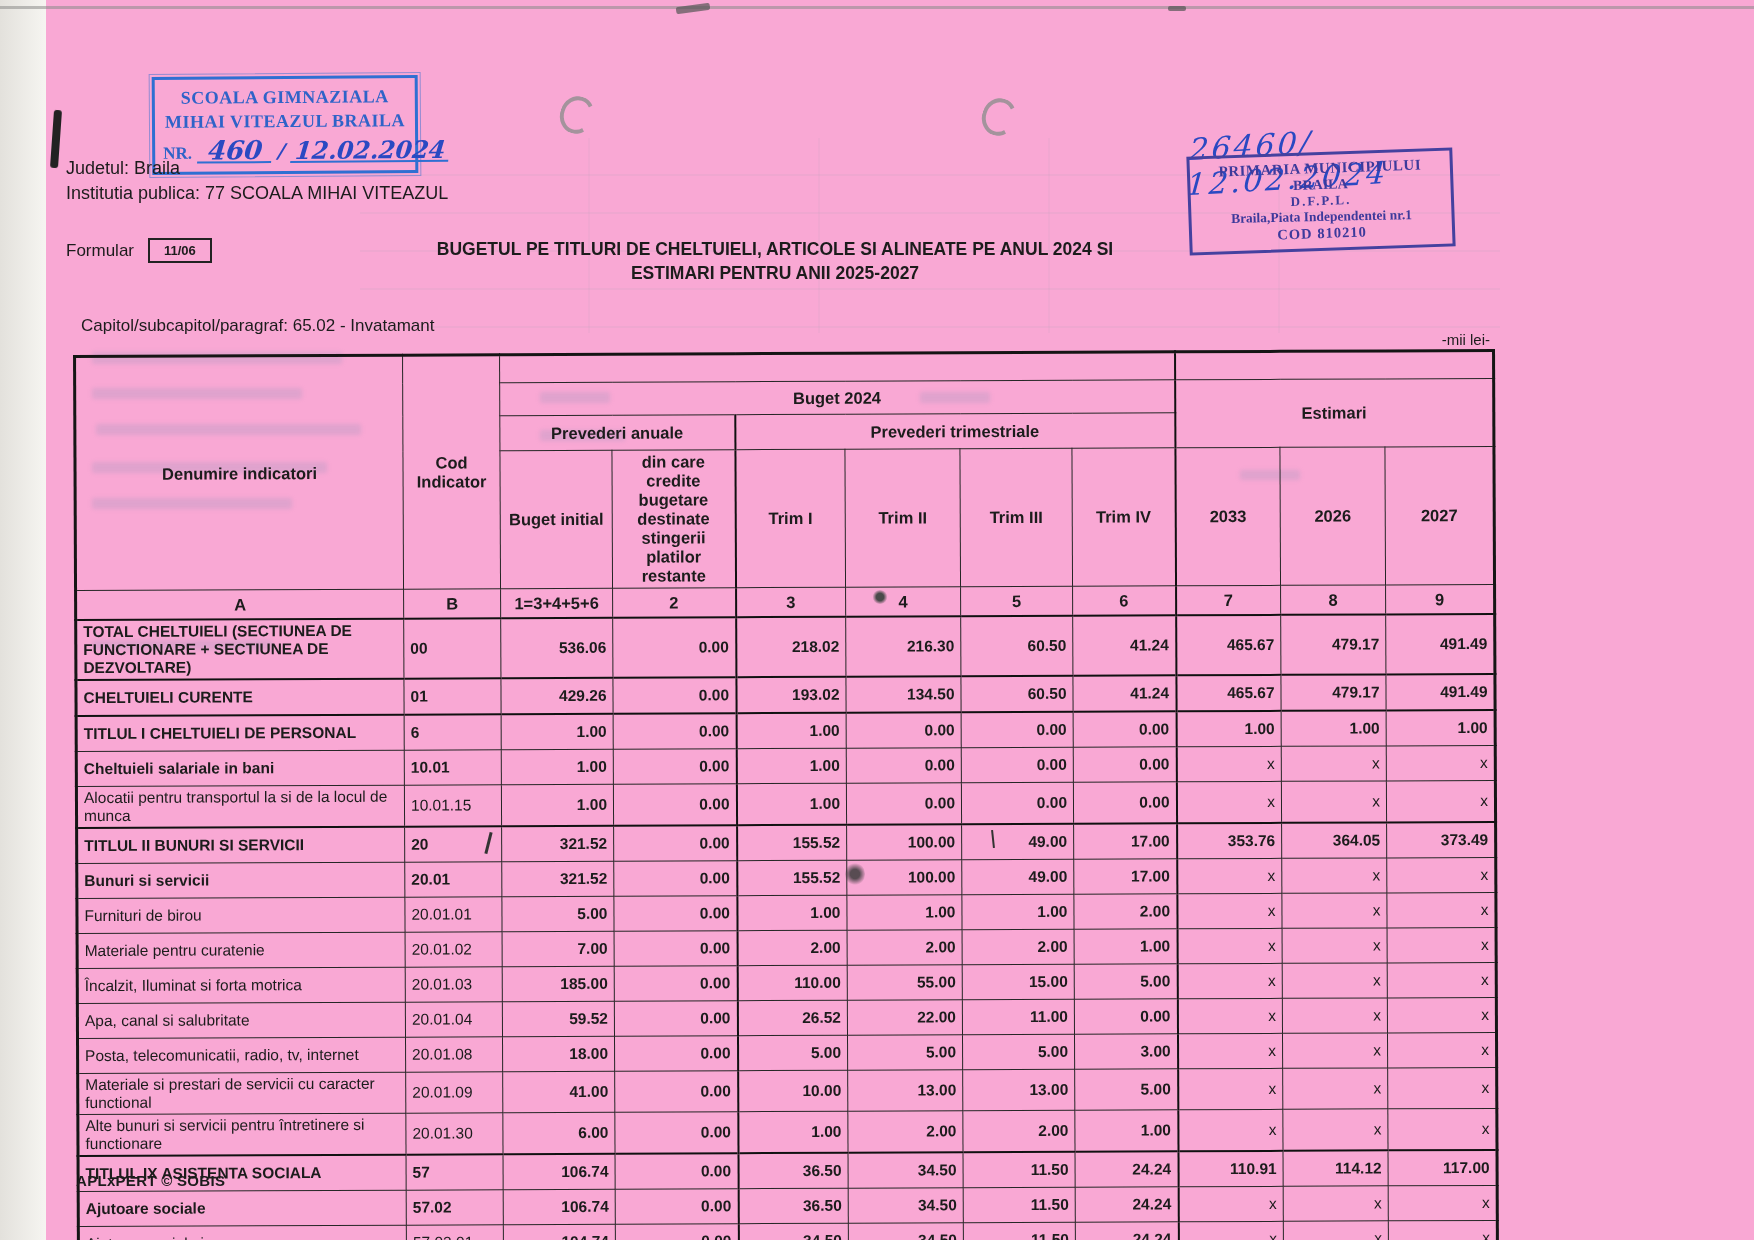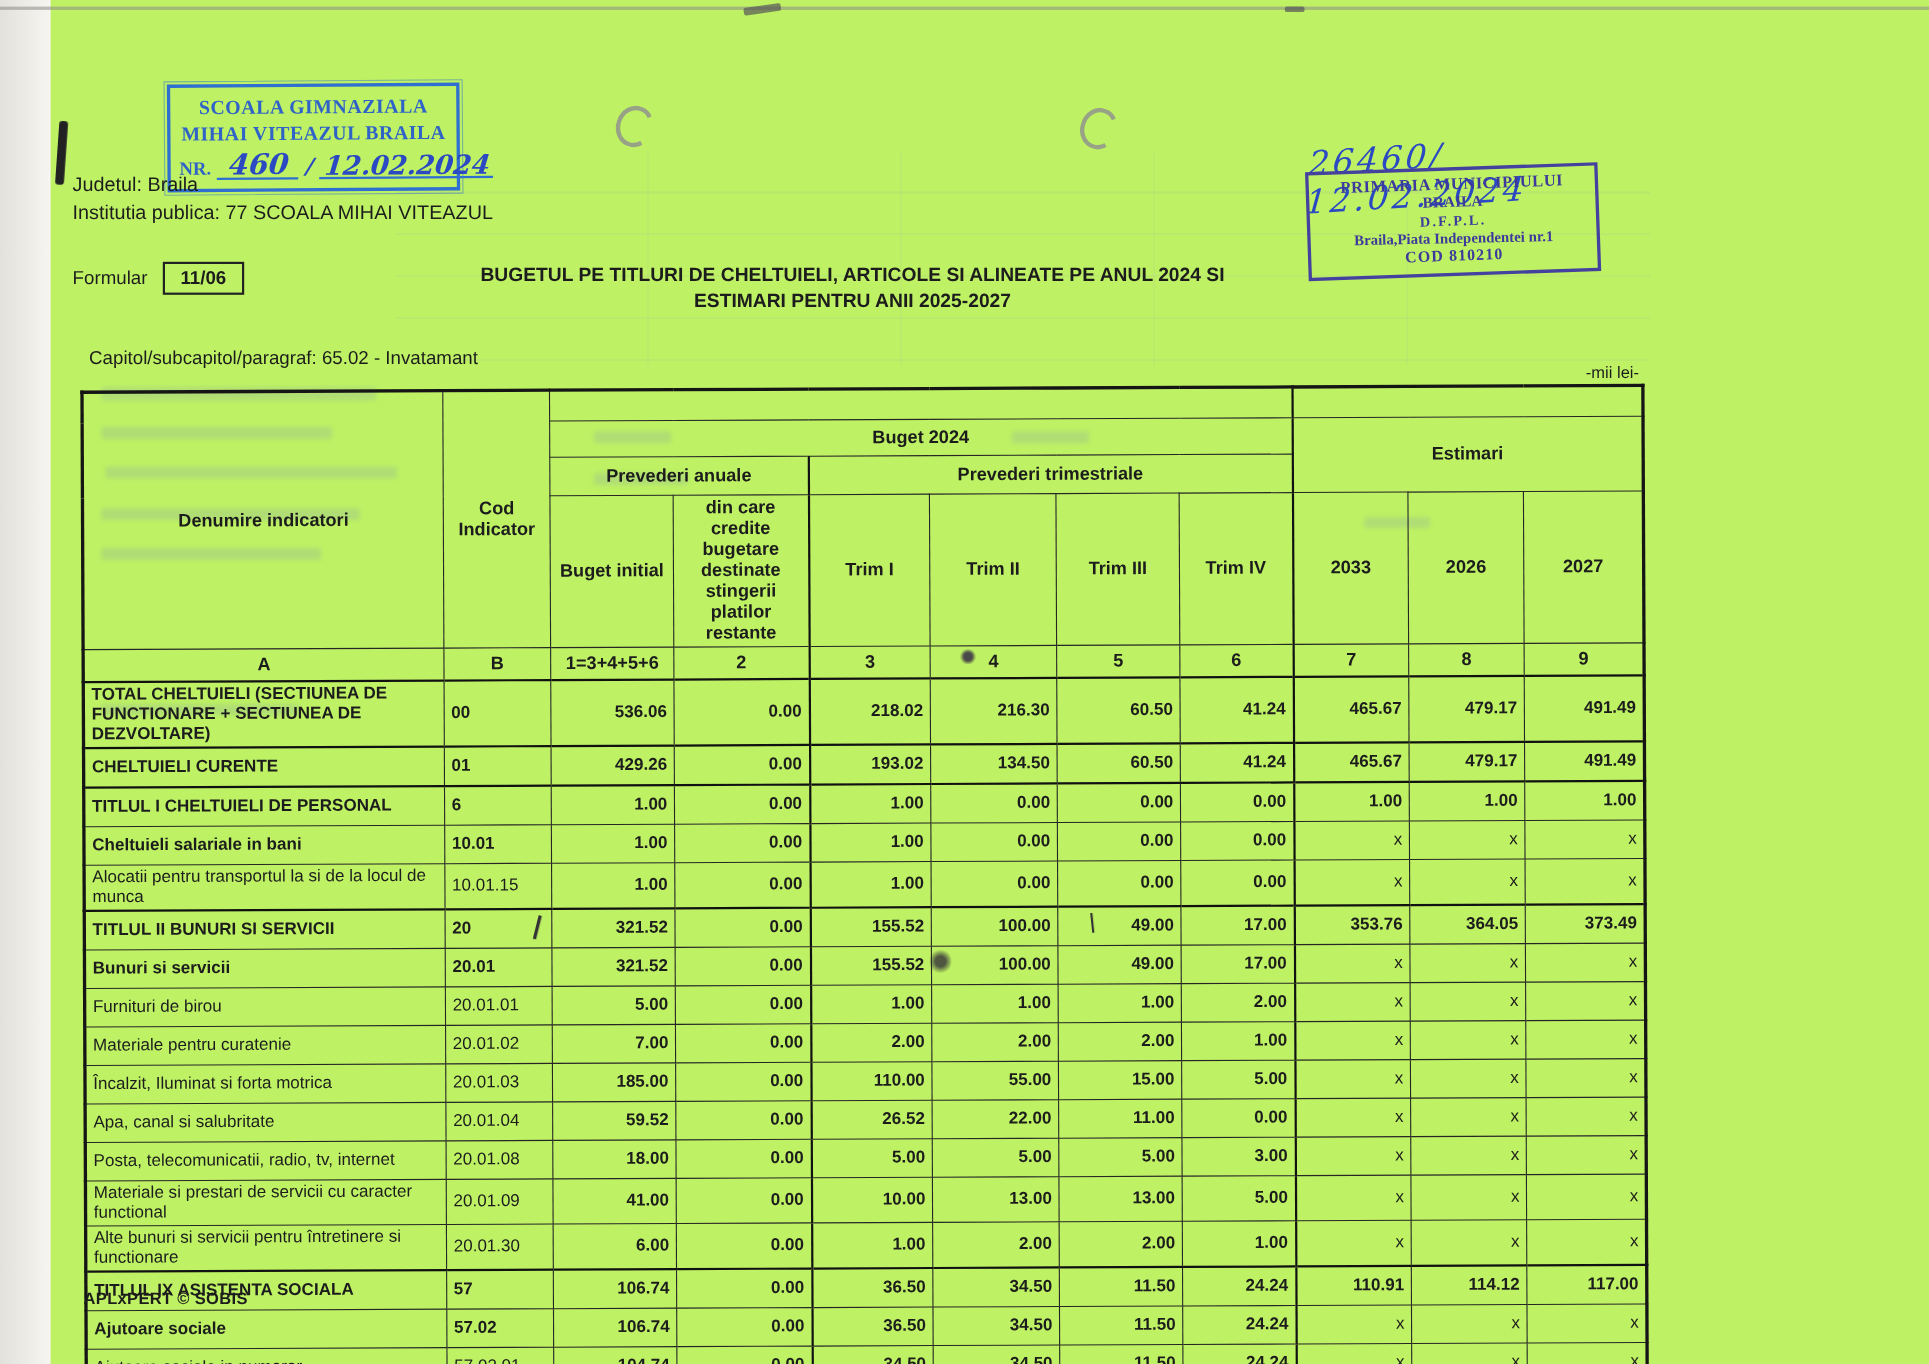--- a/index.html
+++ b/index.html
@@ -1,16 +1,16 @@
 <!DOCTYPE html>
 <html><head>
 <meta charset="utf-8">
 <style>
   html,body{margin:0;padding:0;background:#eceae6;}
-  #page{position:relative;width:1754px;height:1240px;background:#bef264;overflow:hidden;
+  #page{position:relative;width:1754px;height:1240px;background:#f9a8d4;overflow:hidden;
         font-family:"Liberation Sans",sans-serif;color:#1c1c1c;}
   
   .edge-top{position:absolute;left:0;top:6px;width:1754px;height:3px;background:#8a8a88;opacity:.55;}
   .edge-left{position:absolute;left:0;top:0;width:46px;height:1240px;background:linear-gradient(90deg,#e3e1dc,#f6f5f1);}
   .spine-mark{position:absolute;left:52px;top:110px;width:8px;height:58px;background:#222;transform:rotate(4deg);border-radius:3px;filter:blur(.4px);}
   .top-squiggle{position:absolute;background:#555;opacity:.7;border-radius:2px;}
   .copy-c{position:absolute;width:26px;height:30px;border:4px solid #8f8f8f;border-radius:50%;border-right-color:transparent;transform:rotate(18deg);opacity:.8;}
   
   .school-stamp{position:absolute;left:152px;top:76px;width:244px;padding:6px 8px 8px;border:3px solid #2f6fd2;
       outline:1px solid rgba(47,111,210,.5);outline-offset:2px;color:#2f63c8;text-align:center;
@@ -26,21 +26,21 @@
   .hall-stamp{position:absolute;left:1188px;top:152px;width:248px;padding:5px 6px 6px;border:3px solid #45419f;
       color:#3d3a9b;text-align:center;font-family:"Liberation Serif",serif;font-weight:bold;transform:rotate(-2deg);}
   .hall-stamp .h1{font-size:15px;letter-spacing:.5px;}
   .hall-stamp .h2{font-size:14px;}
   .hall-stamp .h3{font-size:13px;letter-spacing:2px;}
   .hall-stamp .h4{font-size:13.5px;transform:rotate(.8deg);}
   .hall-stamp .h5{font-size:14.5px;letter-spacing:1px;}
   
   .hdr{position:absolute;left:66px;top:156px;font-size:18px;line-height:25px;}
   .formular{position:absolute;left:66px;top:238px;font-size:17px;display:flex;align-items:center;gap:14px;}
-  .formular .box{border:2px solid #222;padding:3px 14px;font-weight:bold;font-size:17px;}
+  .formular .box{border:2px solid #222;padding:3px 14px;font-weight:bold;font-size:13px;}
   .title{position:absolute;left:400px;top:237px;width:750px;text-align:center;font-weight:bold;font-size:17.5px;line-height:24px;}
   .capitol{position:absolute;left:81px;top:316px;font-size:17px;}
   .miilei{position:absolute;left:1380px;top:331px;width:110px;text-align:right;font-size:15px;}
   
   .tblwrap{position:absolute;left:75px;top:352px;transform:rotate(-.25deg);}
   table.tbl{border-collapse:collapse;table-layout:fixed;width:1419px;border:3px solid #151515;background:transparent;}
   .tbl th,.tbl td{border:1.6px solid #262626;overflow:hidden;}
   .tbl thead th{font-size:16.5px;font-weight:bold;text-align:center;padding:2px 4px;}
   .tbl tbody td{height:30px;font-size:15.5px;padding:2px 6px;vertical-align:middle;}
   td.c-num{text-align:right;padding-right:9px;font-weight:bold;}

